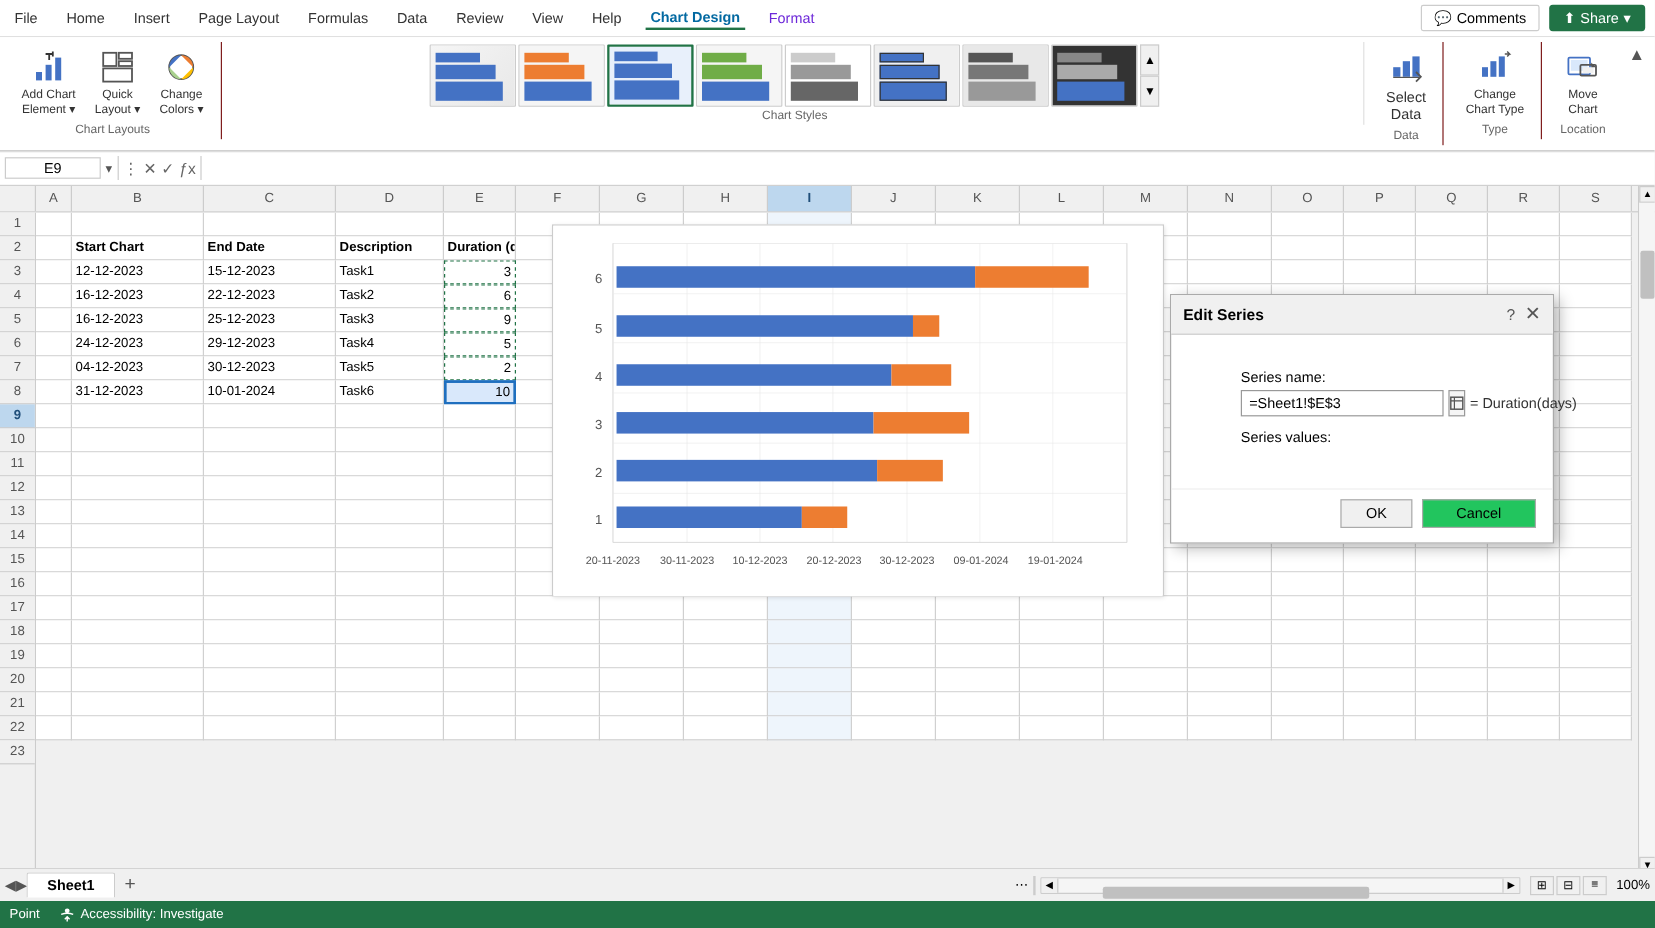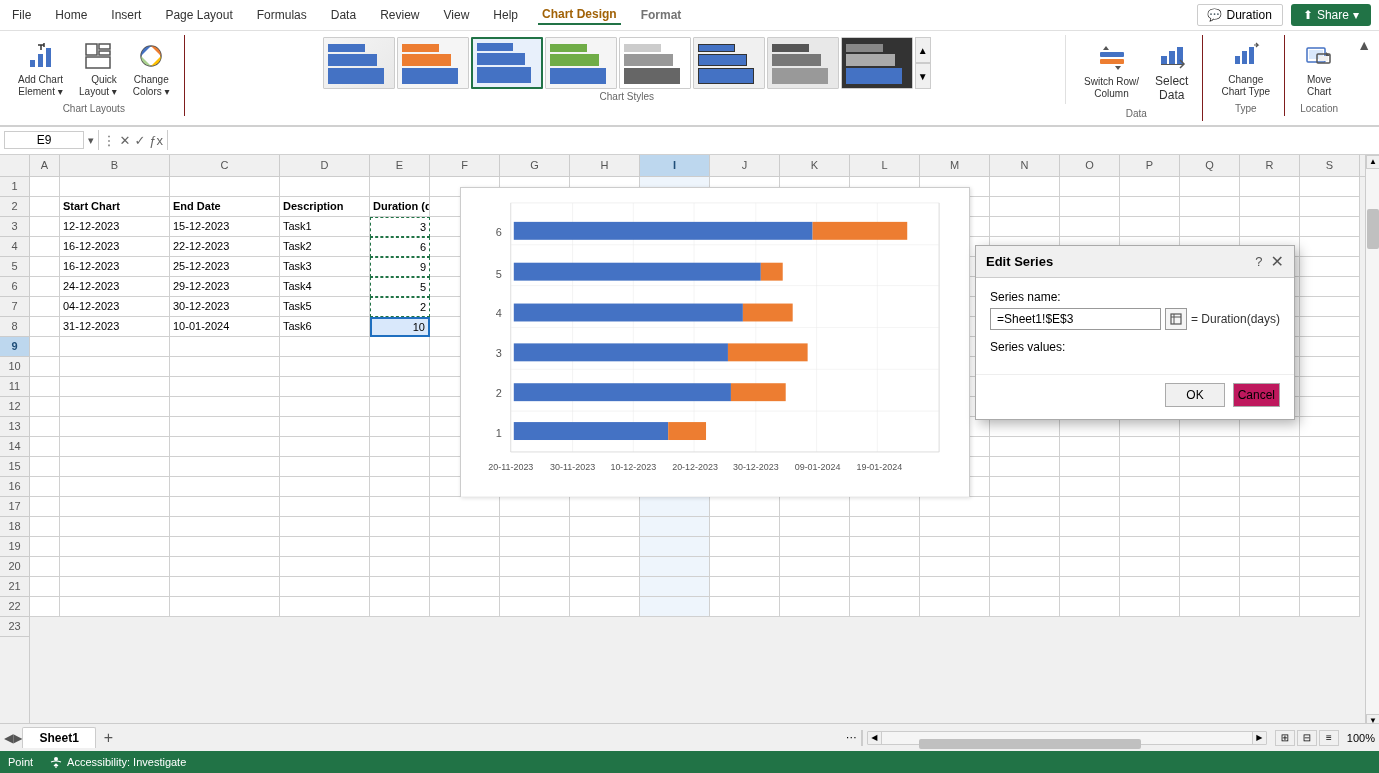--- a/index.html
+++ b/index.html
@@ -2,22 +2,22 @@
 <html><head>
   <meta charset="utf-8">
   <style>
     * { box-sizing: border-box; margin: 0; padding: 0; }
     body { font-family: 'Segoe UI', Arial, sans-serif; font-size: 12px; background: #f0f0f0; overflow: hidden; width: 1379px; height: 773px; }
 
     
     .ribbon { background: #fff; border-bottom: 1px solid #d0d0d0; }
     .menu-bar { display: flex; align-items: center; padding: 4px 8px; gap: 16px; background: #fff; border-bottom: 1px solid #e0e0e0; }
     .menu-item { font-size: 12px; color: #333; cursor: pointer; padding: 2px 4px; }
-    .menu-item.active-chart { color: #a16207; font-weight: 600; border-bottom: 2px solid #217346; }
-    .menu-item.active-format { color: #737373; font-weight: 700; }
+    .menu-item.active-chart { color: #0369a1; font-weight: 600; border-bottom: 2px solid #217346; }
+    .menu-item.active-format { color: #6d28d9; font-weight: 400; }
     .menu-right { margin-left: auto; display: flex; gap: 8px; align-items: center; }
     .comments-btn { border: 1px solid #ccc; background: #fff; padding: 3px 10px; font-size: 12px; cursor: pointer; border-radius: 2px; display: flex; align-items: center; gap: 4px; }
     .share-btn { background: #217346; color: #fff; border: none; padding: 4px 12px; font-size: 12px; cursor: pointer; border-radius: 3px; display: flex; align-items: center; gap: 4px; }
 
     
     .toolbar { background: #fff; border-bottom: 1px solid #d0d0d0; padding: 4px 8px; display: flex; align-items: flex-start; gap: 8px; min-height: 88px; }
     .toolbar-group { display: flex; flex-direction: column; align-items: center; border-right: 1px solid #7f1d1d; padding: 2px 8px 2px 4px; min-width: fit-content; }
     .toolbar-group-label { font-size: 10px; color: #666; margin-top: 2px; text-align: center; }
     .toolbar-items { display: flex; gap: 4px; align-items: center; flex: 1; }
     .toolbar-btn { display: flex; flex-direction: column; align-items: center; padding: 3px 6px; cursor: pointer; border-radius: 2px; font-size: 10px; color: #333; gap: 2px; min-width: 42px; }
@@ -61,29 +61,29 @@
 
     
     .chart-container { position: absolute; left: 430px; top: 10px; width: 510px; height: 310px; background: #fff; border: 1px solid #ccc; box-shadow: 1px 1px 4px rgba(0,0,0,0.15); z-index: 5; }
 
     
     .dialog-overlay { position: fixed; top: 0; left: 0; width: 100%; height: 100%; z-index: 100; pointer-events: none; }
     .dialog { position: absolute; top: 245px; left: 975px; width: 320px; background: #fff; border: 1px solid #aaa; box-shadow: 4px 4px 12px rgba(0,0,0,0.3); z-index: 101; pointer-events: all; }
     .dialog-title { background: #f0f0f0; border-bottom: 1px solid #ccc; padding: 6px 10px; display: flex; align-items: center; justify-content: space-between; font-size: 13px; font-weight: bold; }
     .dialog-close { cursor: pointer; font-size: 16px; color: #555; border: none; background: none; }
     .dialog-help { cursor: pointer; font-size: 13px; color: #555; border: none; background: none; }
-    .dialog-body { padding: 12px 14px; }
+    .dialog-body { padding: 28px 14px; margin-left: 44px; }
     .dialog-label { font-size: 12px; margin-bottom: 4px; }
     .dialog-row { display: flex; align-items: center; gap: 4px; margin-bottom: 10px; }
     .dialog-input { flex: 1; border: 1px solid #999; padding: 3px 6px; font-size: 12px; }
     .dialog-ref-btn { width: 22px; height: 22px; border: 1px solid #999; background: #f5f5f5; cursor: pointer; display: flex; align-items: center; justify-content: center; font-size: 10px; }
     .dialog-eq { font-size: 12px; color: #333; white-space: nowrap; }
     .dialog-actions { display: flex; justify-content: flex-end; gap: 8px; padding: 8px 14px 12px; border-top: 1px solid #eee; margin-top: 4px; }
     .dialog-ok { background: #f0f0f0; border: 1px solid #aaa; padding: 4px 20px; font-size: 12px; cursor: pointer; }
-    .dialog-cancel { background: #be185d; border: 1px solid #aaa; padding: 4px 4px; font-size: 12px; cursor: pointer; }
+    .dialog-cancel { background: #22c55e; border: 1px solid #aaa; padding: 4px 28px; font-size: 12px; cursor: pointer; }
     .sheet-tab { background: #fff; border: 1px solid #ccc; border-bottom: none; padding: 3px 16px; font-size: 12px; cursor: pointer; border-radius: 2px 2px 0 0; font-weight: 600; }
     .add-sheet { background: none; border: none; font-size: 16px; cursor: pointer; color: #555; padding: 0 8px; }
     .status-bar { display: flex; align-items: center; background: #217346; color: #fff; height: 22px; padding: 0 8px; font-size: 11px; gap: 16px; }
     .nav-arrow { background: none; border: none; cursor: pointer; font-size: 12px; color: #555; }
 
     .main-area { position: relative; flex: 1; overflow: hidden; }
   </style>
 </head>
 <body>
 
@@ -96,21 +96,21 @@
     <span class="menu-item">Formulas</span>
     <span class="menu-item">Data</span>
     <span class="menu-item">Review</span>
     <span class="menu-item">View</span>
     <span class="menu-item">Help</span>
     <span class="menu-item active-chart">Chart Design</span>
     <span class="menu-item active-format">Format</span>
     <div class="menu-right">
       <button class="comments-btn">
         <span>💬</span>
-        <span>Duration</span>
+        <span>Comments</span>
       </button>
       <button class="share-btn">
         <span>⬆</span>
         <span>Share</span>
         <span>▾</span>
       </button>
     </div>
   </div>
 
   <div class="toolbar">
@@ -132,21 +132,21 @@
         </div>
         <div class="toolbar-btn">
           <div class="toolbar-icon">
             <svg width="28" height="28" viewBox="0 0 28 28">
                 <rect x="2" y="2" width="11" height="11" fill="none" stroke="#555" stroke-width="1.5"></rect>
                 <rect x="15" y="2" width="11" height="5" fill="none" stroke="#555" stroke-width="1.5"></rect>
                 <rect x="15" y="9" width="11" height="4" fill="none" stroke="#555" stroke-width="1.5"></rect>
                 <rect x="2" y="15" width="24" height="11" fill="none" stroke="#555" stroke-width="1.5"></rect>
               </svg>
           </div>
-          <span style="font-size:10px;text-align:right;line-height:1.2;">Quick<br>Layout ▾</span>
+          <span style="font-size:10px;text-align:center;line-height:1.2;">Quick<br>Layout ▾</span>
         </div>
         <div class="toolbar-btn">
           <div class="toolbar-icon">
             <svg width="28" height="28" viewBox="0 0 28 28">
                 <circle cx="14" cy="14" r="10" fill="none" stroke="#555" stroke-width="1.5"></circle>
                 <path d="M14 4 A10 10 0 0 1 24 14 Z" fill="#ed7d31"></path>
                 <path d="M14 4 A10 10 0 0 0 4 14 Z" fill="#4472c4"></path>
                 <path d="M4 14 A10 10 0 0 0 14 24 Z" fill="#a9d18e"></path>
                 <path d="M14 24 A10 10 0 0 0 24 14 Z" fill="#ffc000"></path>
               </svg>
@@ -223,31 +223,20 @@
         </div>
       </div>
       <div class="toolbar-group-label">Chart Styles</div>
     </div>
 
     <div class="toolbar-group">
       <div class="toolbar-items">
         <div class="toolbar-btn">
           <div class="toolbar-icon">
             <svg width="28" height="28" viewBox="0 0 28 28">
-                <rect x="2" y="8" width="24" height="5" fill="#4472c4" rx="1"></rect>
-                <rect x="2" y="15" width="24" height="5" fill="#ed7d31" rx="1"></rect>
-                <path d="M5 6 L8 2 L11 6" fill="#555"></path>
-                <path d="M17 22 L20 26 L23 22" fill="#555"></path>
-              </svg>
-          </div>
-          <span style="font-size:10px;text-align:center;line-height:1.2;">Switch Row/<br>Column</span>
-        </div>
-        <div class="toolbar-btn">
-          <div class="toolbar-icon">
-            <svg width="28" height="28" viewBox="0 0 28 28">
                 <rect x="3" y="14" width="6" height="8" fill="#4472c4"></rect>
                 <rect x="11" y="9" width="6" height="13" fill="#4472c4"></rect>
                 <rect x="19" y="5" width="6" height="17" fill="#4472c4"></rect>
                 <rect x="3" y="22" width="22" height="1" fill="#555"></rect>
                 <path d="M22 18 L26 22 L22 26" fill="none" stroke="#555" stroke-width="1.5"></path>
               </svg>
           </div>
           <span style="font-size:12px;text-align:center;line-height:1.2;">Select<br>Data</span>
         </div>
       </div>

